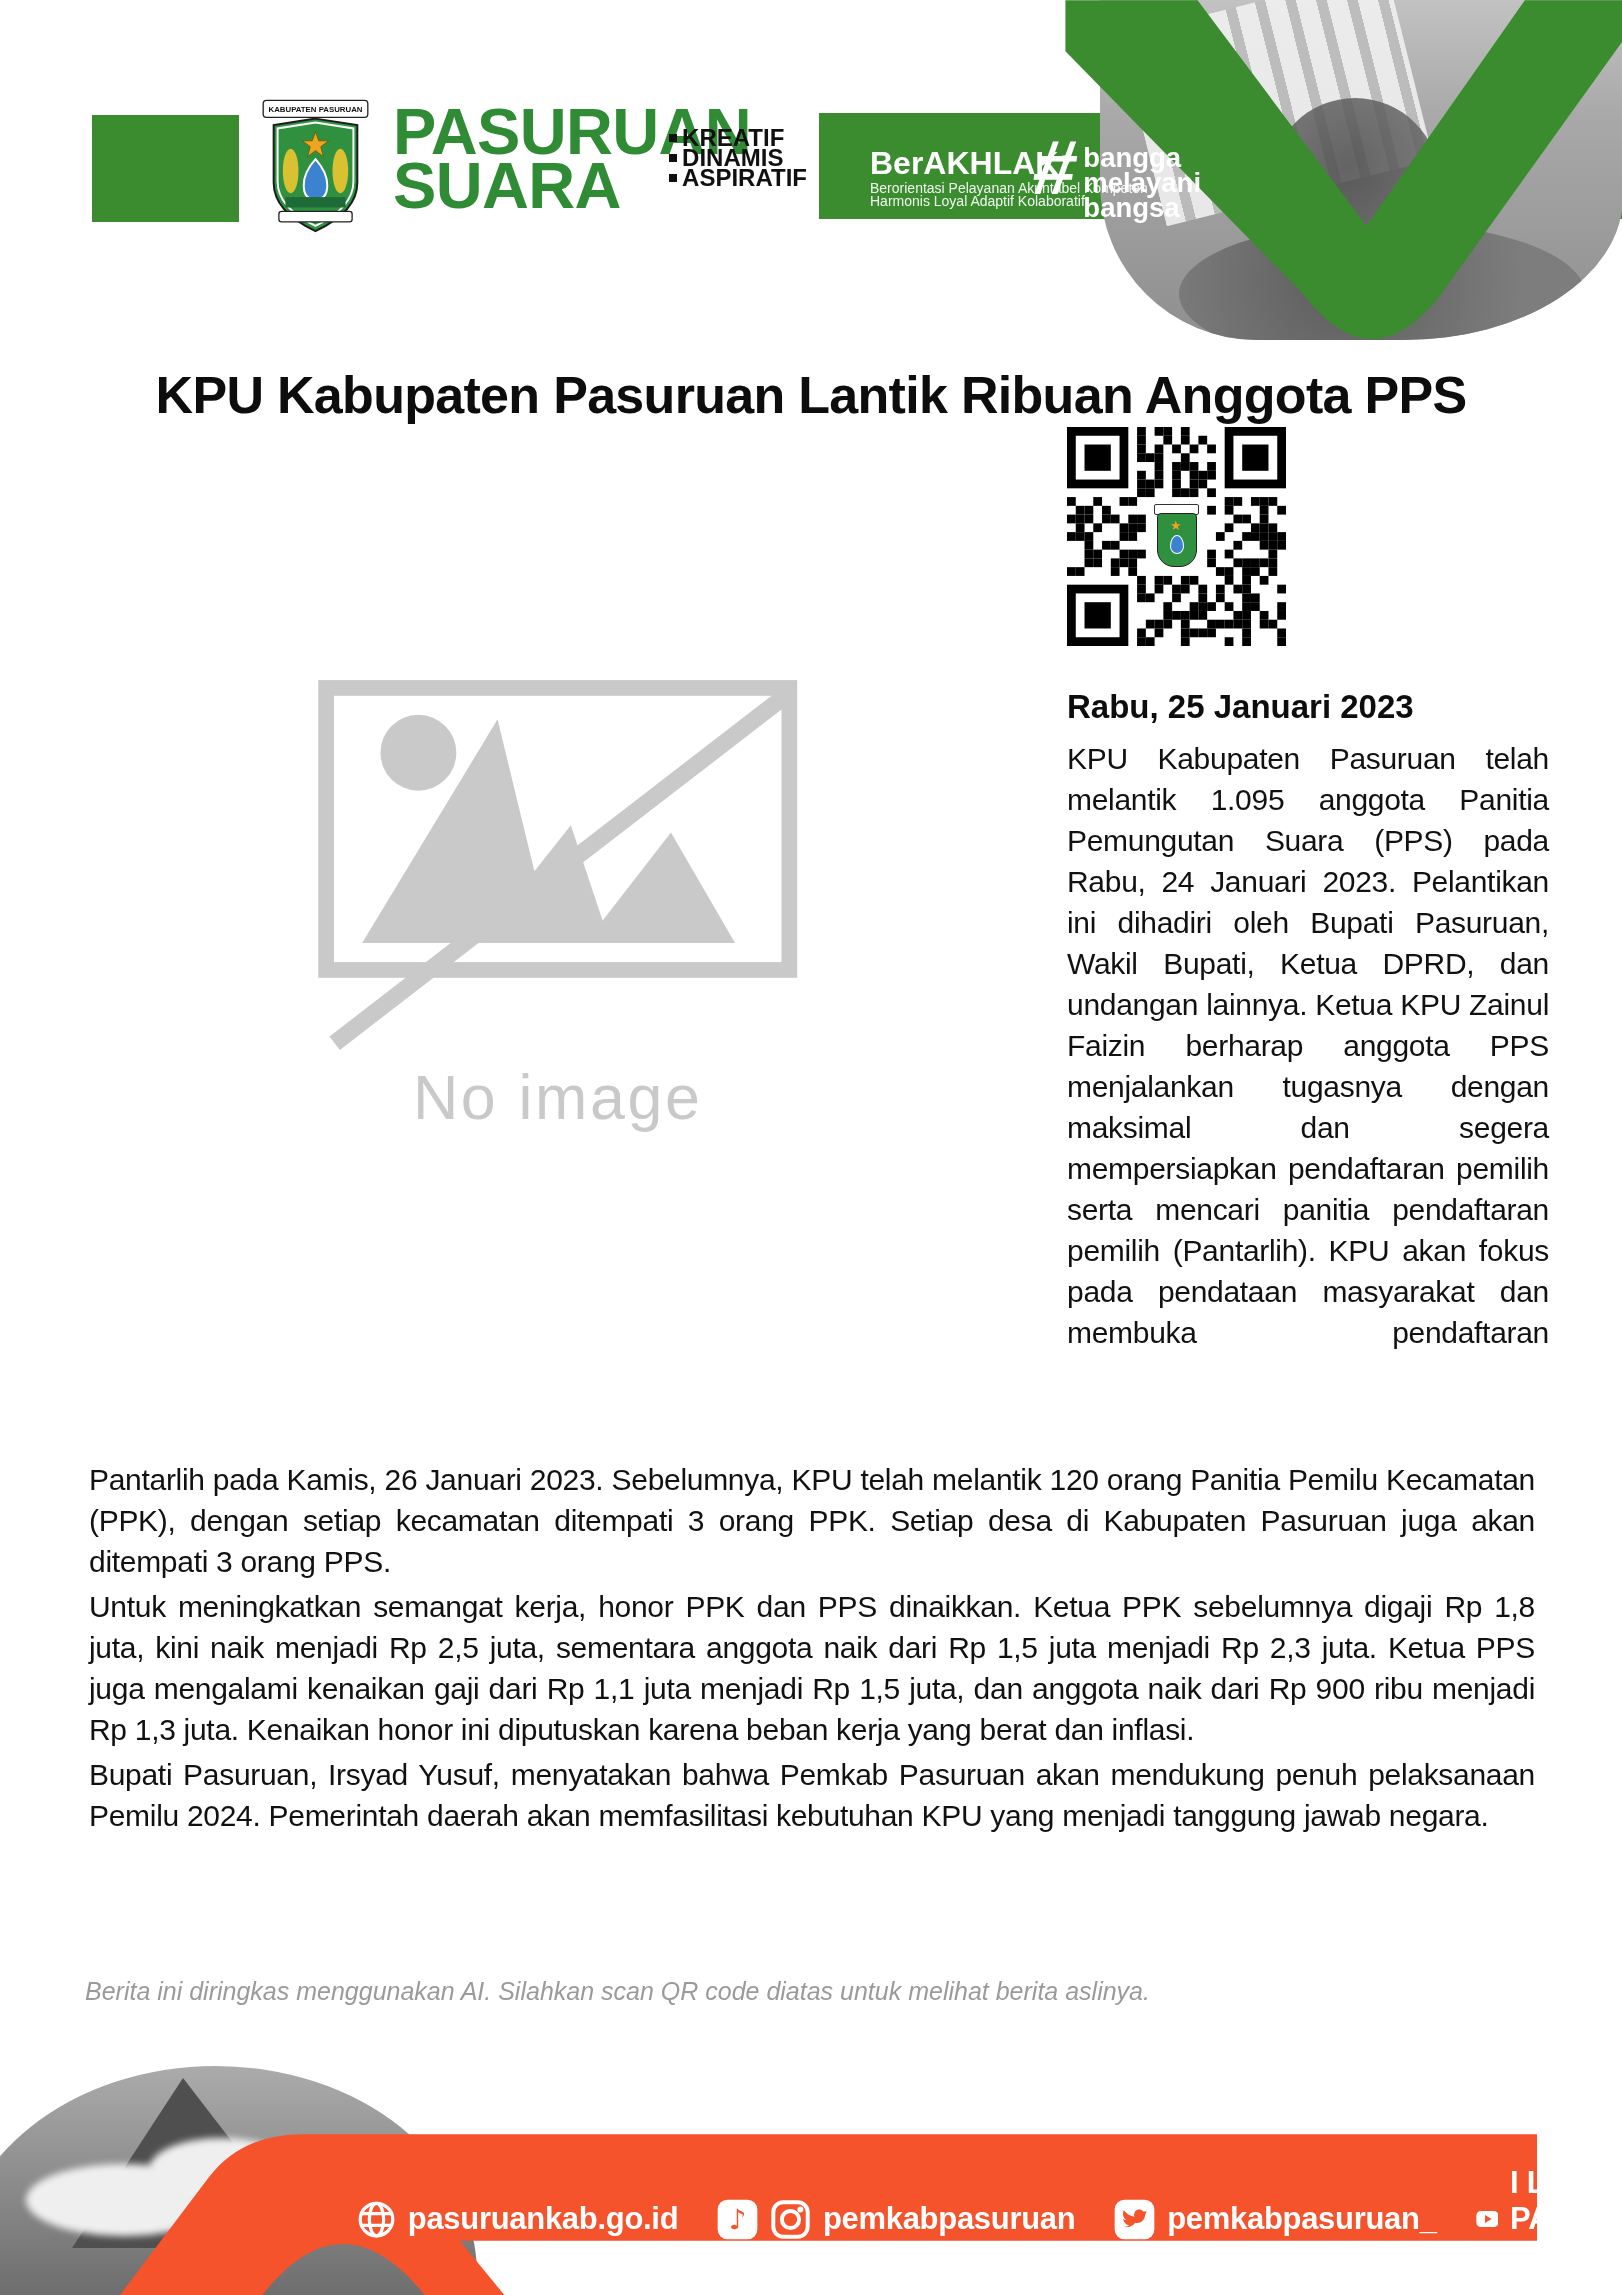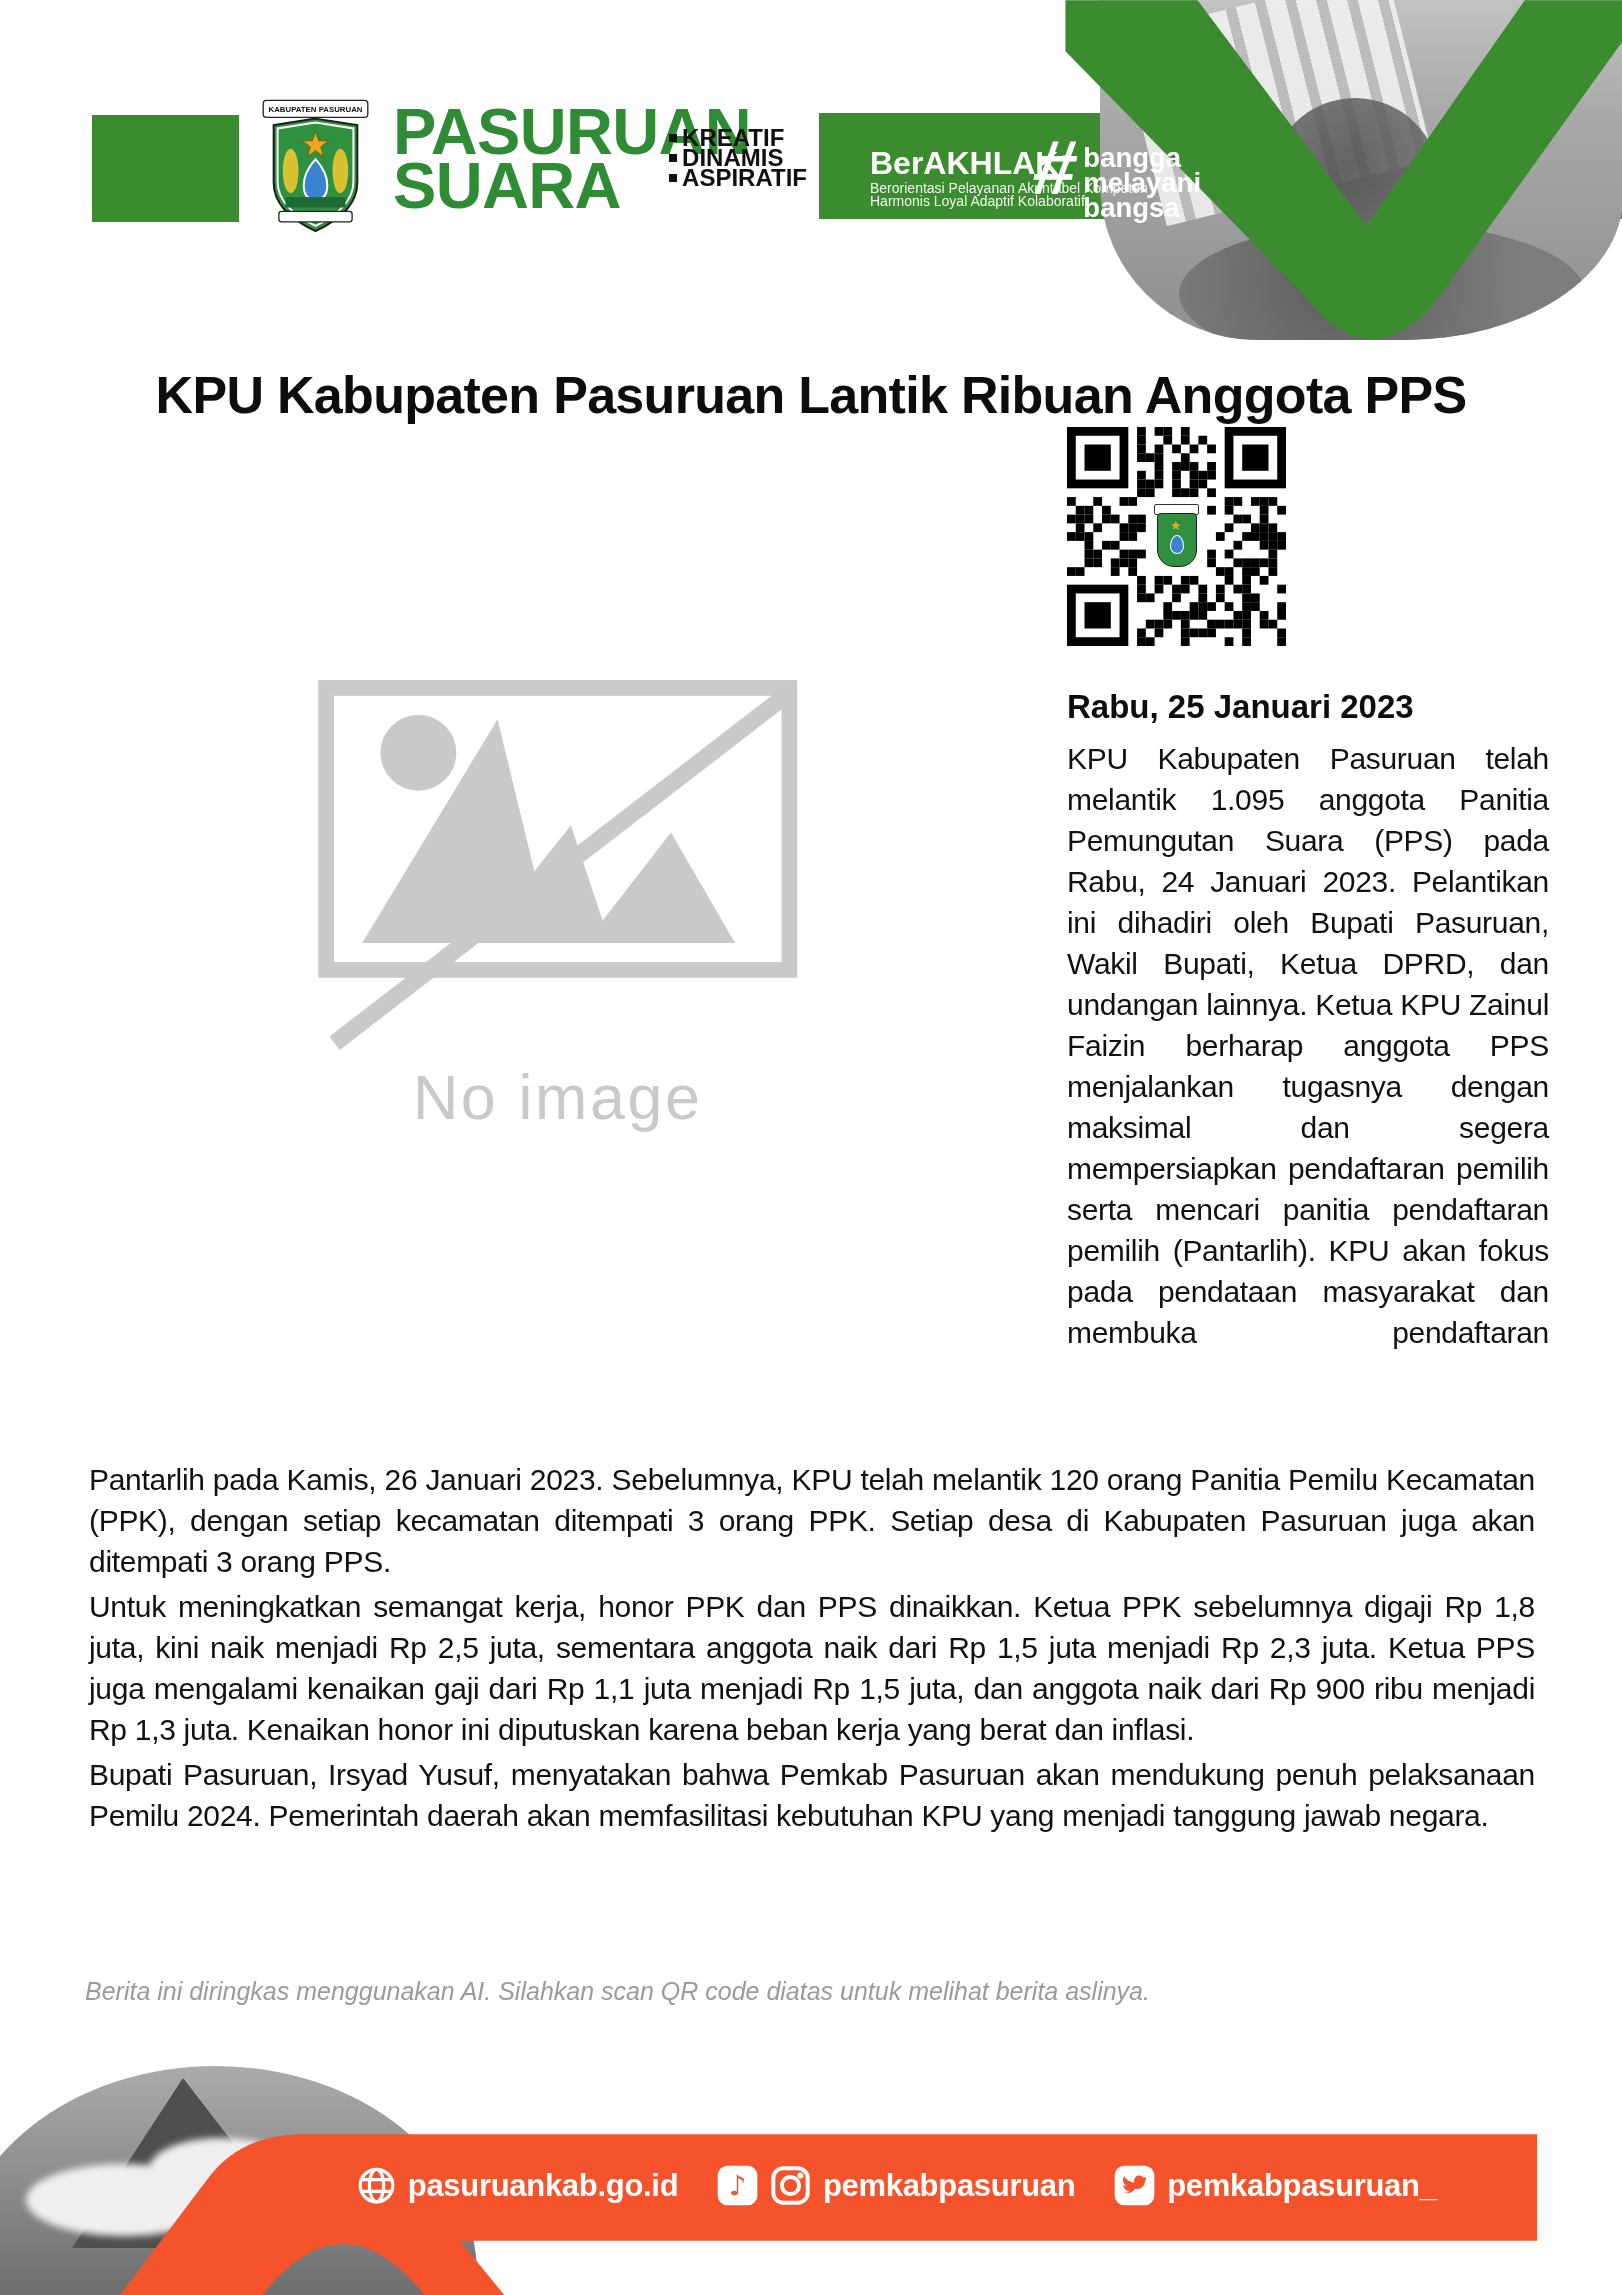--- a/index.html
+++ b/index.html
@@ -401,16 +401,23 @@
       </svg>
       <span>pemkabpasuruan</span>
     </div>
     <div class="grp">
       <svg class="ficon" width="41" height="41" viewBox="0 0 62 62">
         <rect x="1" y="1" width="60" height="60" rx="15" fill="#fff"></rect>
         <path d="M14 42 C20 44 28 42 32 36 C40 38 46 32 47 25 C47 24 49 20 49 18 C47 19 45 19 44 19 C41 15 35 15 32 19 C30 22 30 25 31 27 C25 26 19 23 15 17 C12 22 14 29 19 32 C17 32 15 31 14 30 C14 35 18 39 23 40 C20 42 17 42 14 42 Z" fill="#F4532C"></path>
       </svg>
       <span>pemkabpasuruan_</span>
     </div>
+    <div class="grp">
+      <svg class="ficon" width="46" height="34" viewBox="0 0 70 52">
+        <rect x="1" y="1" width="68" height="50" rx="14" fill="#fff"></rect>
+        <polygon points="28,14 48,26 28,38" fill="#F4532C"></polygon>
+      </svg>
+      <span>I LOVE PAS TV</span>
+    </div>
   </div>
 
 </div>
 
 
 </body></html>

